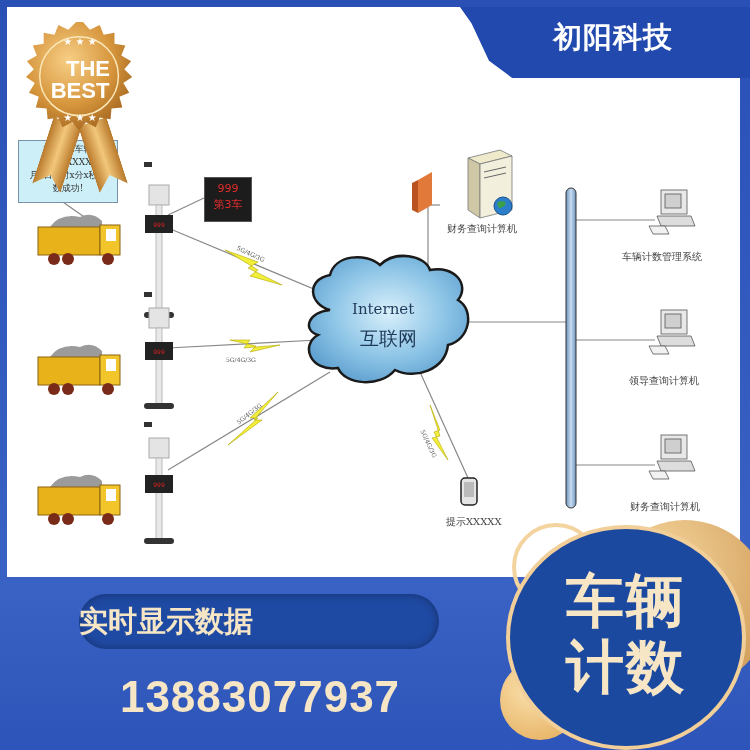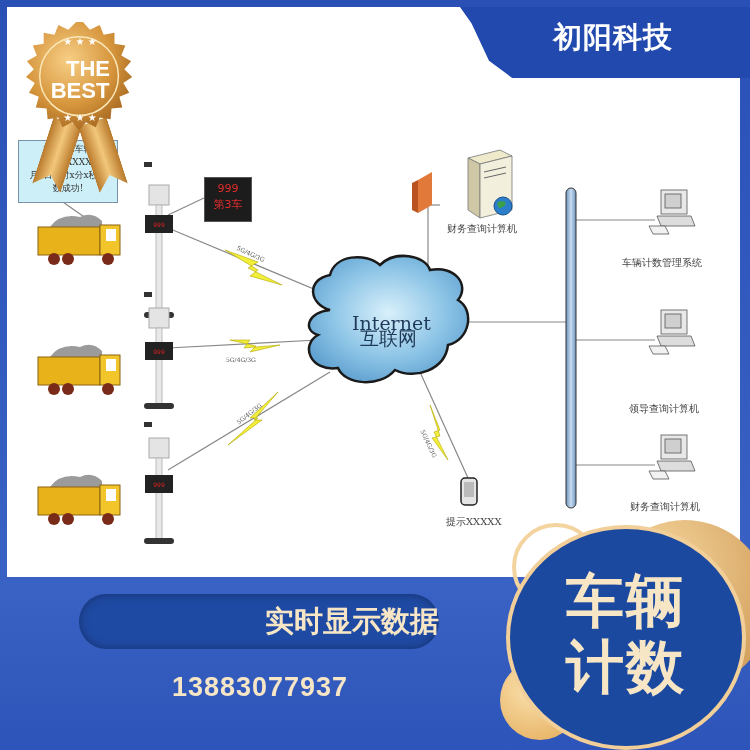--- a/index.html
+++ b/index.html
@@ -24,22 +24,22 @@
   .lbl{position:absolute;font-family:"DejaVu Serif",serif;font-size:10px;color:#444;white-space:nowrap;}
   .net-lbl{position:absolute;font-family:"DejaVu Serif",serif;font-size:6px;color:#555;white-space:nowrap;}
 
   
   .led-big{position:absolute;left:204px;top:177px;width:46px;height:40px;background:#1c1c1c;border:1px solid #555;color:#e12c2c;font-size:11px;text-align:center;line-height:16px;padding-top:3px;font-family:"DejaVu Sans",sans-serif;}
 
   .cloud-text{position:absolute;font-family:"DejaVu Serif",serif;color:#1f3a5a;}
 
   
   .pill{position:absolute;left:79px;top:594px;width:360px;height:55px;border-radius:28px;background:#1f4aa3;box-shadow:inset 0 0 10px rgba(0,0,0,0.35);}
-  .pill-text{position:absolute;left:79px;top:602px;width:360px;text-align:right;color:#f6e6c5;font-weight:bold;font-size:29px;}
-  .phone{position:absolute;left:100px;top:672px;width:320px;text-align:center;color:#f6e6c5;font-weight:bold;font-size:27px;font-family:"Liberation Sans",sans-serif;letter-spacing:1px;}
+  .pill-text{position:absolute;left:79px;top:602px;width:360px;text-align:left;color:#f6e6c5;font-weight:bold;font-size:29px;}
+  .phone{position:absolute;left:100px;top:672px;width:320px;text-align:center;color:#f6e6c5;font-weight:bold;font-size:44px;font-family:"Liberation Sans",sans-serif;letter-spacing:1px;}
   .gold-circ-big{position:absolute;left:600px;top:520px;width:170px;height:170px;border-radius:50%;background:radial-gradient(circle at 30% 30%,#f8d9a0,#c9924e);}
   .gold-circ-sm{position:absolute;left:500px;top:660px;width:80px;height:80px;border-radius:50%;background:radial-gradient(circle at 40% 35%,#fbe2b0,#e2a853);}
   .gold-ring{position:absolute;left:512px;top:523px;width:80px;height:80px;border-radius:50%;border:4px solid #f4d49e;}
   .badge-circle{position:absolute;left:506px;top:525px;width:240px;height:225px;border-radius:50%;background:#1c49a0;border:4px solid #f2cf98;box-sizing:border-box;}
   .badge-circle-text{position:absolute;left:546px;top:568px;width:160px;text-align:center;color:#f6e6c5;font-weight:bold;font-size:58px;line-height:66px;letter-spacing:2px;}
 </style>
 </head>
 <body>
 
 <div class="frame"></div>
@@ -209,27 +209,27 @@
 <div class="badge-stars" style="left:24px;width:112px;top:36px;">★ ★ ★</div>
 <div class="badge-text" style="left:32px;width:112px;top:58px;">THE</div>
 <div class="badge-text" style="left:24px;width:112px;top:80px;">BEST</div>
 <div class="badge-stars" style="left:24px;width:112px;top:112px;">★ ★ ★</div>
 
 <div class="led-big">
   <div>999</div>
   <div>第3车</div>
 </div>
 
-<div class="cloud-text" style="left:352px;top:312px;font-size:19px;">Internet</div>
+<div class="cloud-text" style="left:352px;top:300px;font-size:15px;">Internet</div>
 <div class="cloud-text" style="left:360px;top:326px;font-size:19px;">互联网</div>
 
 <div class="lbl" style="left:447px;top:222px;">财务查询计算机</div>
 <div class="lbl" style="left:446px;top:515px;">提示XXXXX</div>
-<div class="lbl" style="left:622px;top:256px;">车辆计数管理系统</div>
-<div class="lbl" style="left:629px;top:374px;margin-top:28px;">领导查询计算机</div>
+<div class="lbl" style="left:622px;top:250px;">车辆计数管理系统</div>
+<div class="lbl" style="left:629px;top:374px;">领导查询计算机</div>
 <div class="lbl" style="left:630px;top:500px;">财务查询计算机</div>
 
 <div class="net-lbl" style="left:236px;top:250px;transform:rotate(25deg);">5G/4G/3G</div>
 <div class="net-lbl" style="left:226px;top:356px;">5G/4G/3G</div>
 <div class="net-lbl" style="left:234px;top:410px;transform:rotate(-38deg);">5G/4G/3G</div>
 <div class="net-lbl" style="left:414px;top:440px;transform:rotate(65deg);">5G/4G/3G</div>
 
 <div class="pill"></div>
 <div class="pill-text">实时显示数据</div>
 <div class="phone">13883077937</div>

